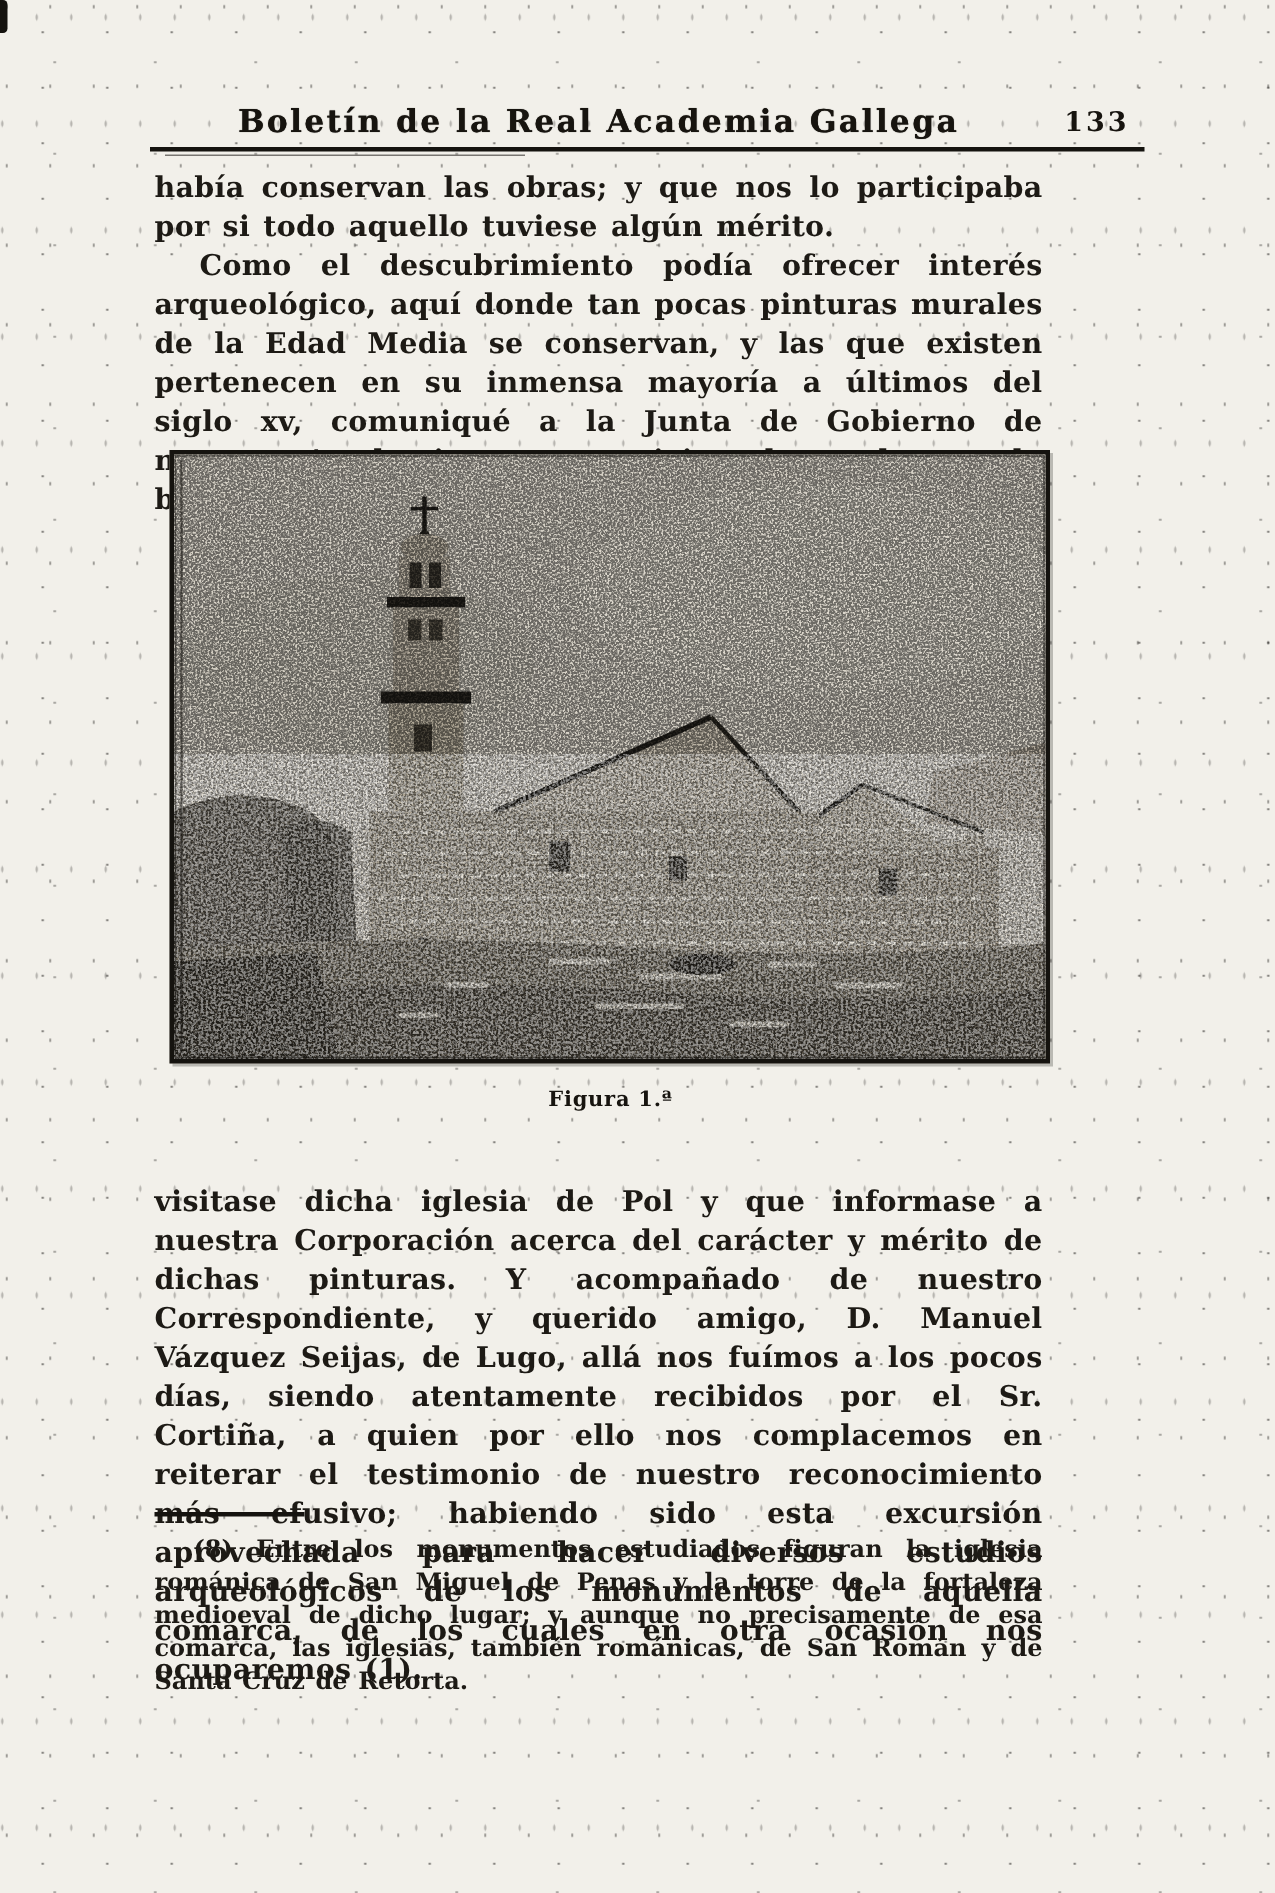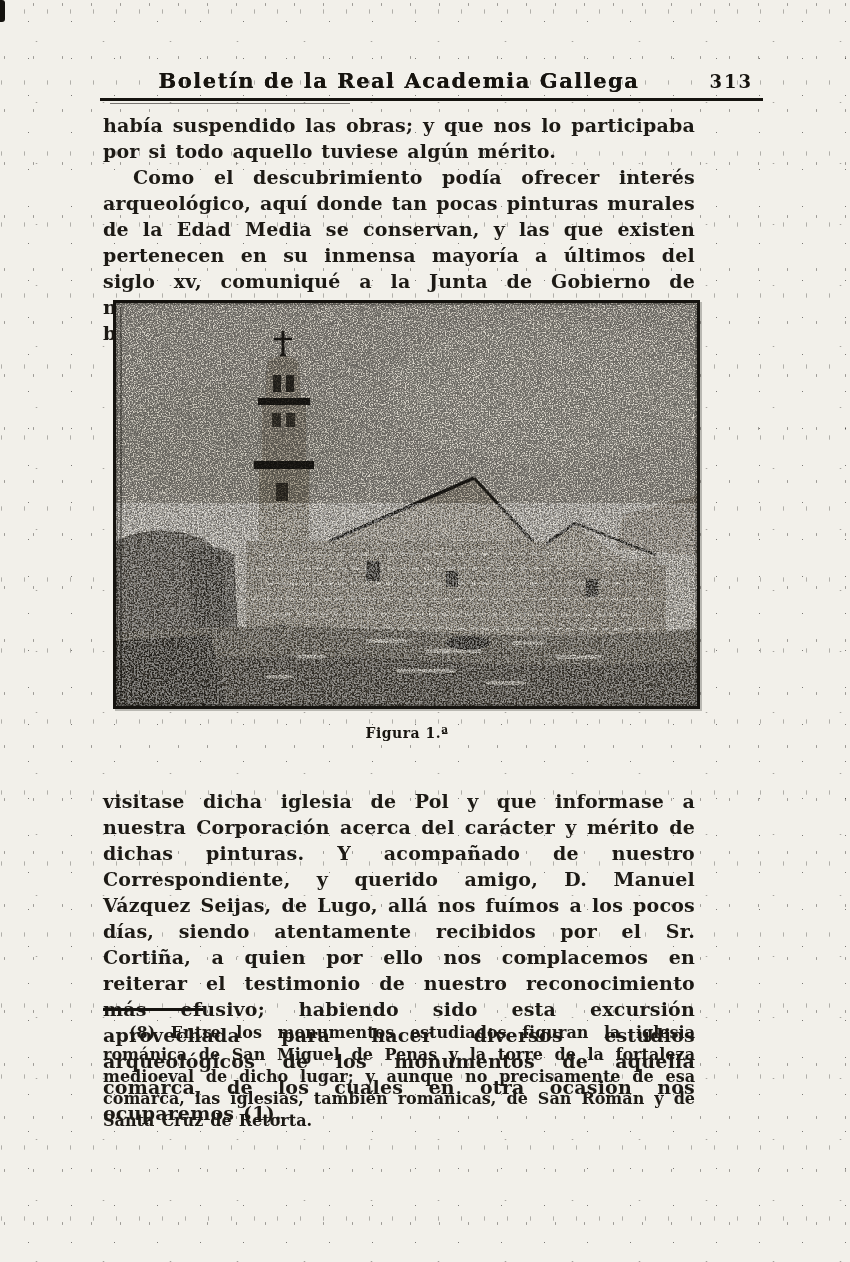--- a/index.html
+++ b/index.html
@@ -73,25 +73,25 @@
 </head>
 <body>
 
 <div class="page">
   <div class="blotch"></div>
 
   <div class="content">
 
     <div class="header-row">
       <span class="journal-title">Boletín de la Real Academia Gallega</span>
-      <span class="page-number">313</span>
+      <span class="page-number">133</span>
     </div>
     <div class="header-rule"></div>
 
-    <p class="body-par par-1">había suspendido las obras; y que nos lo participaba por si todo aquello tuviese algún mérito.</p>
+    <p class="body-par par-1">había conservan las obras; y que nos lo participaba por si todo aquello tuviese algún mérito.</p>
     <p class="body-par par-2">Como el descubrimiento podía ofrecer interés arqueológico, aquí donde tan pocas pinturas murales de la Edad Media se conservan, y las que existen pertenecen en su inmensa mayoría a últimos del siglo xv, comuniqué a la Junta de Gobierno de nuestra Academia estas noticias, la cual tuvo la bondad de disponer que</p>
 
     <div class="figure-wrap">
       <div class="photo">
         <svg width="581" height="403" viewBox="0 0 581 403" xmlns="http://www.w3.org/2000/svg">
           <defs>
             <filter id="bgrain" x="0%" y="0%" width="100%" height="100%">
               <feTurbulence type="fractalNoise" baseFrequency="0.75" numOctaves="2" seed="7"></feTurbulence>
               <feColorMatrix type="matrix" values="0 0 0 0 0  0 0 0 0 0  0 0 0 0 0  2.6 2.6 2.6 0 -3.1"></feColorMatrix>
             </filter>

